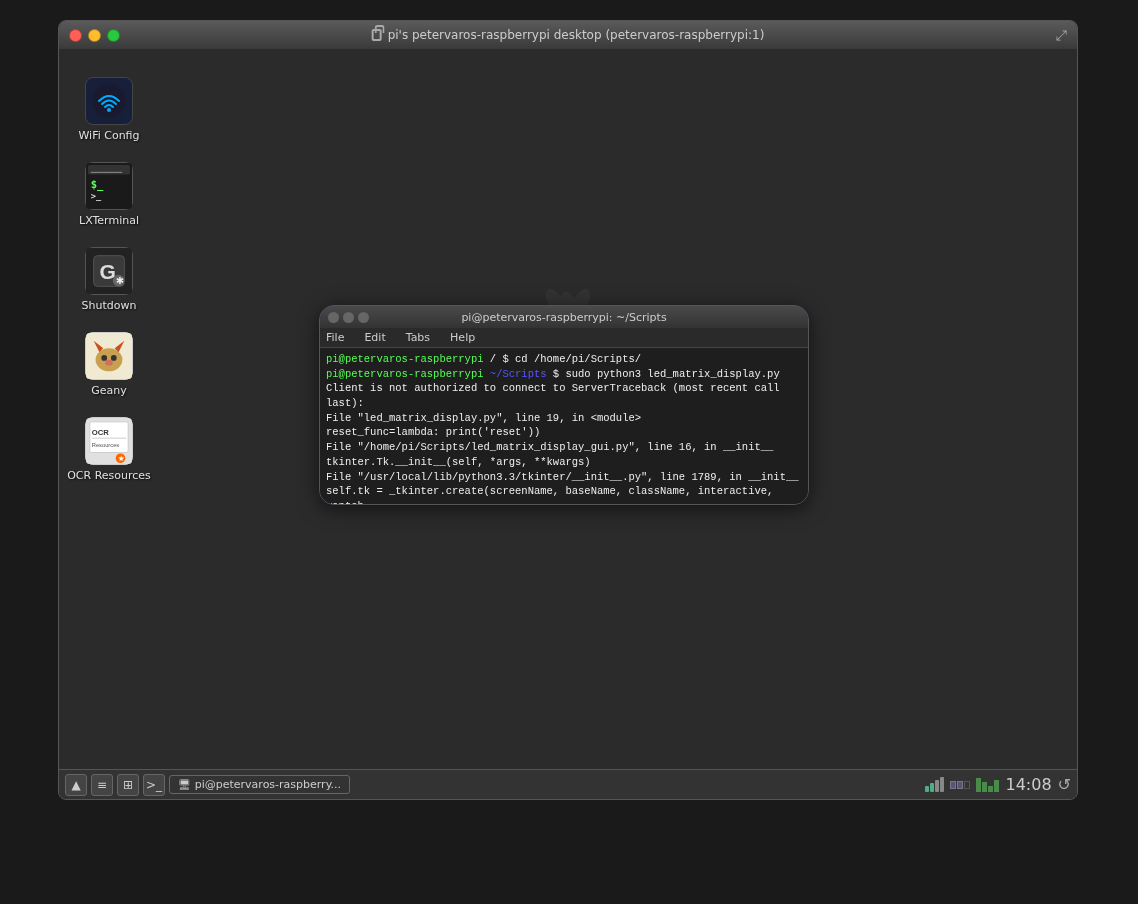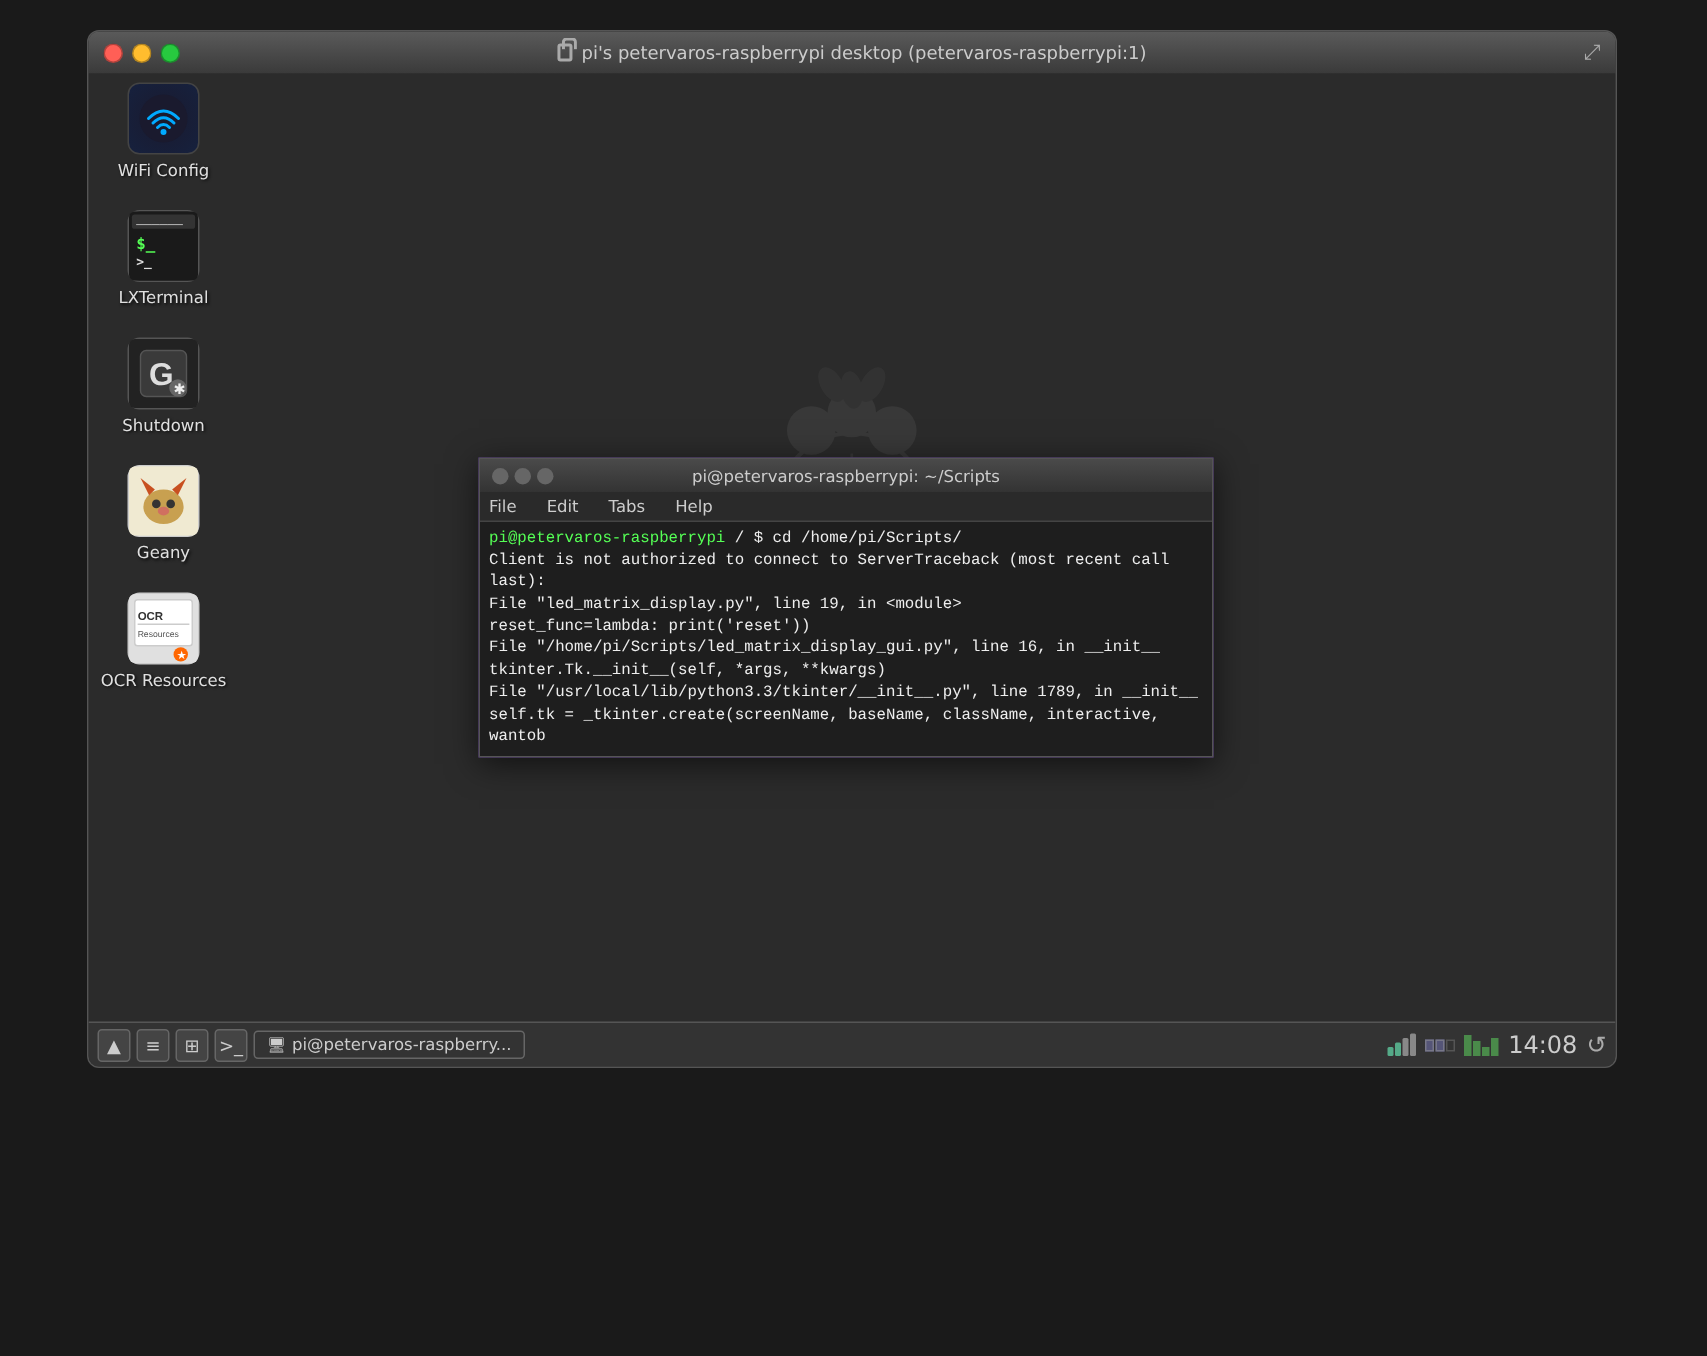--- a/index.html
+++ b/index.html
@@ -11,21 +11,21 @@
       overflow: hidden;
       position: relative;
     }
 
     
     .main-window {
       position: absolute;
       top: 20px;
       left: 58px;
       width: 1020px;
-      height: 692px;
+      height: 780px;
       background: #2d2d2d;
       border-radius: 8px;
       border: 1px solid #555;
       overflow: hidden;
     }
 
     
     .title-bar {
       height: 28px;
       background: linear-gradient(to bottom, #5a5a5a, #3a3a3a);
@@ -112,21 +112,21 @@
       font-size: 18px;
       letter-spacing: 6px;
       margin-top: 12px;
       font-weight: 300;
     }
 
     
     .desktop-icons {
       position: absolute;
       left: 10px;
-      top: 0;
+      top: 22px;
       display: flex;
       flex-direction: column;
       gap: 8px;
       align-items: flex-end;
     }
     .desktop-icon {
       display: flex;
       flex-direction: column;
       align-items: center;
       width: 80px;
@@ -203,21 +203,21 @@
 
     
     .terminal-window {
       position: absolute;
       top: 256px;
       left: 260px;
       width: 490px;
       height: 200px;
       background: #4c1d95;
       border: 1px solid #555;
-      border-radius: 0;
+      border-radius: 15px;
       overflow: hidden;
       box-shadow: 0 4px 20px rgba(0,0,0,0.6);
     }
     .terminal-titlebar {
       height: 22px;
       background: linear-gradient(to bottom, #4a4a4a, #333);
       display: flex;
       align-items: center;
       padding: 0 8px;
       gap: 4px;
@@ -471,20 +471,25 @@
         <span class="term-menu-item">File</span>
         <span class="term-menu-item">Edit</span>
         <span class="term-menu-item">Tabs</span>
         <span class="term-menu-item">Help</span>
       </div>
       <div class="terminal-body">
         <div>
           <span class="term-prompt">pi@petervaros-raspberrypi</span>
           <span class="term-cmd"> / $ cd /home/pi/Scripts/</span>
         </div>
+        <div>
+          <span class="term-prompt">pi@petervaros-raspberrypi</span>
+          <span class="term-path"> ~/Scripts </span>
+          <span class="term-cmd">$ sudo python3 led_matrix_display.py</span>
+        </div>
         <div class="term-error">Client is not authorized to connect to ServerTraceback (most recent call last):</div>
         <div class="term-error">  File "led_matrix_display.py", line 19, in &lt;module&gt;</div>
         <div class="term-error">    reset_func=lambda: print('reset'))</div>
         <div class="term-error">  File "/home/pi/Scripts/led_matrix_display_gui.py", line 16, in __init__</div>
         <div class="term-error">    tkinter.Tk.__init__(self, *args, **kwargs)</div>
         <div class="term-error">  File "/usr/local/lib/python3.3/tkinter/__init__.py", line 1789, in __init__</div>
         <div class="term-error">    self.tk = _tkinter.create(screenName, baseName, className, interactive, wantob</div>
 
       </div>
     </div>

